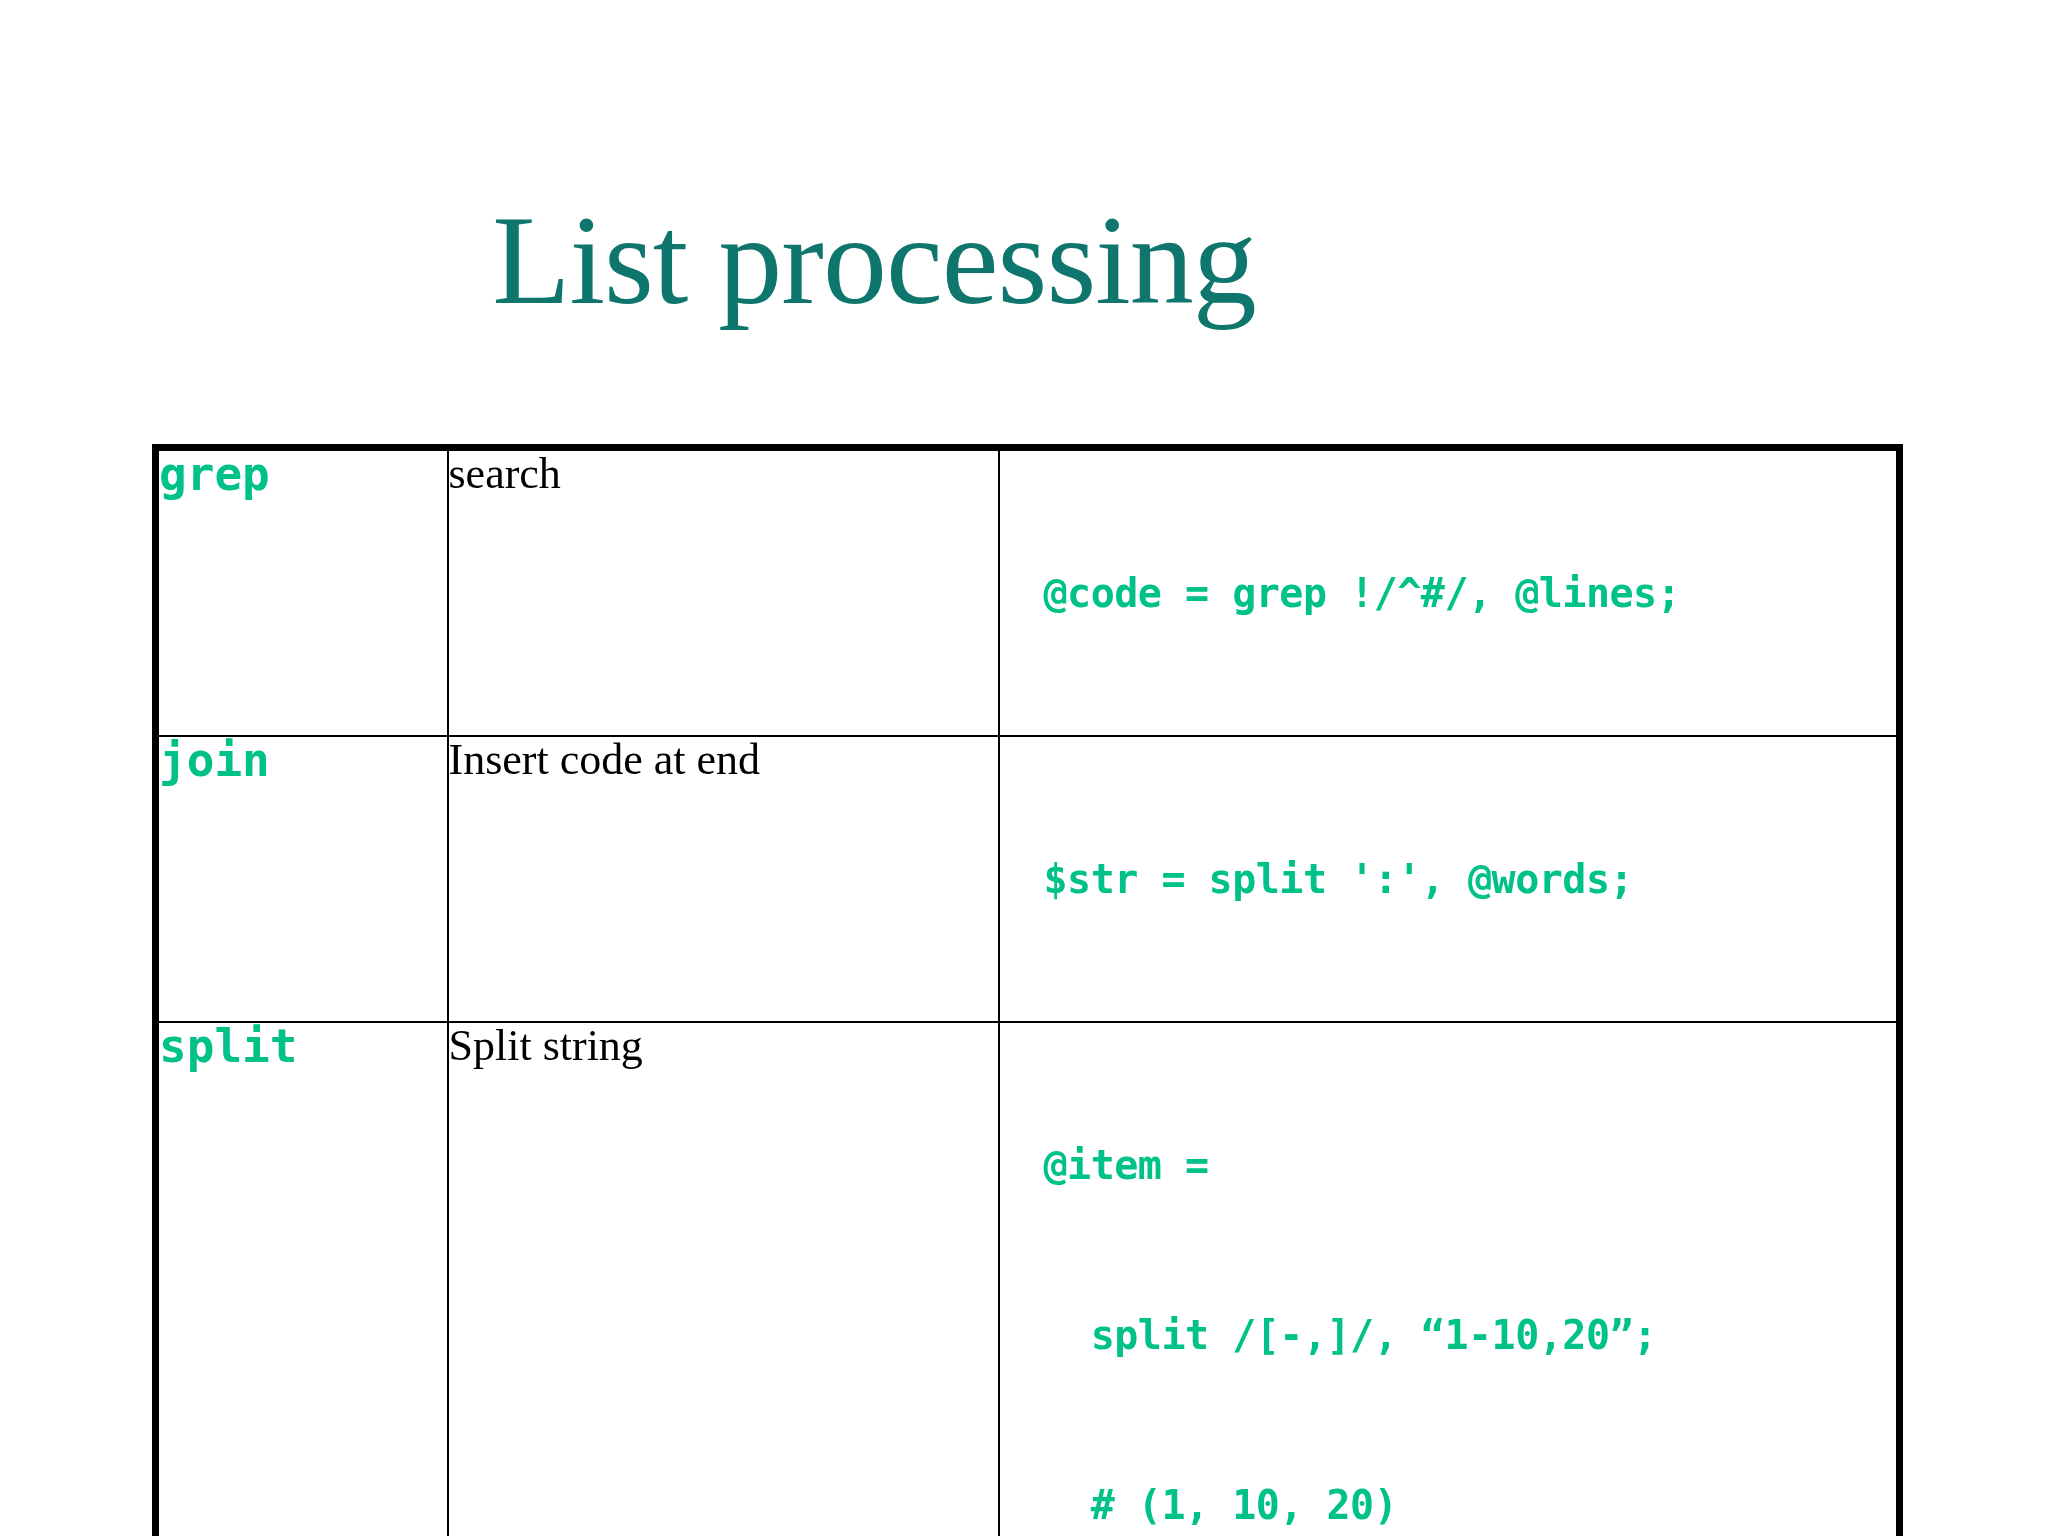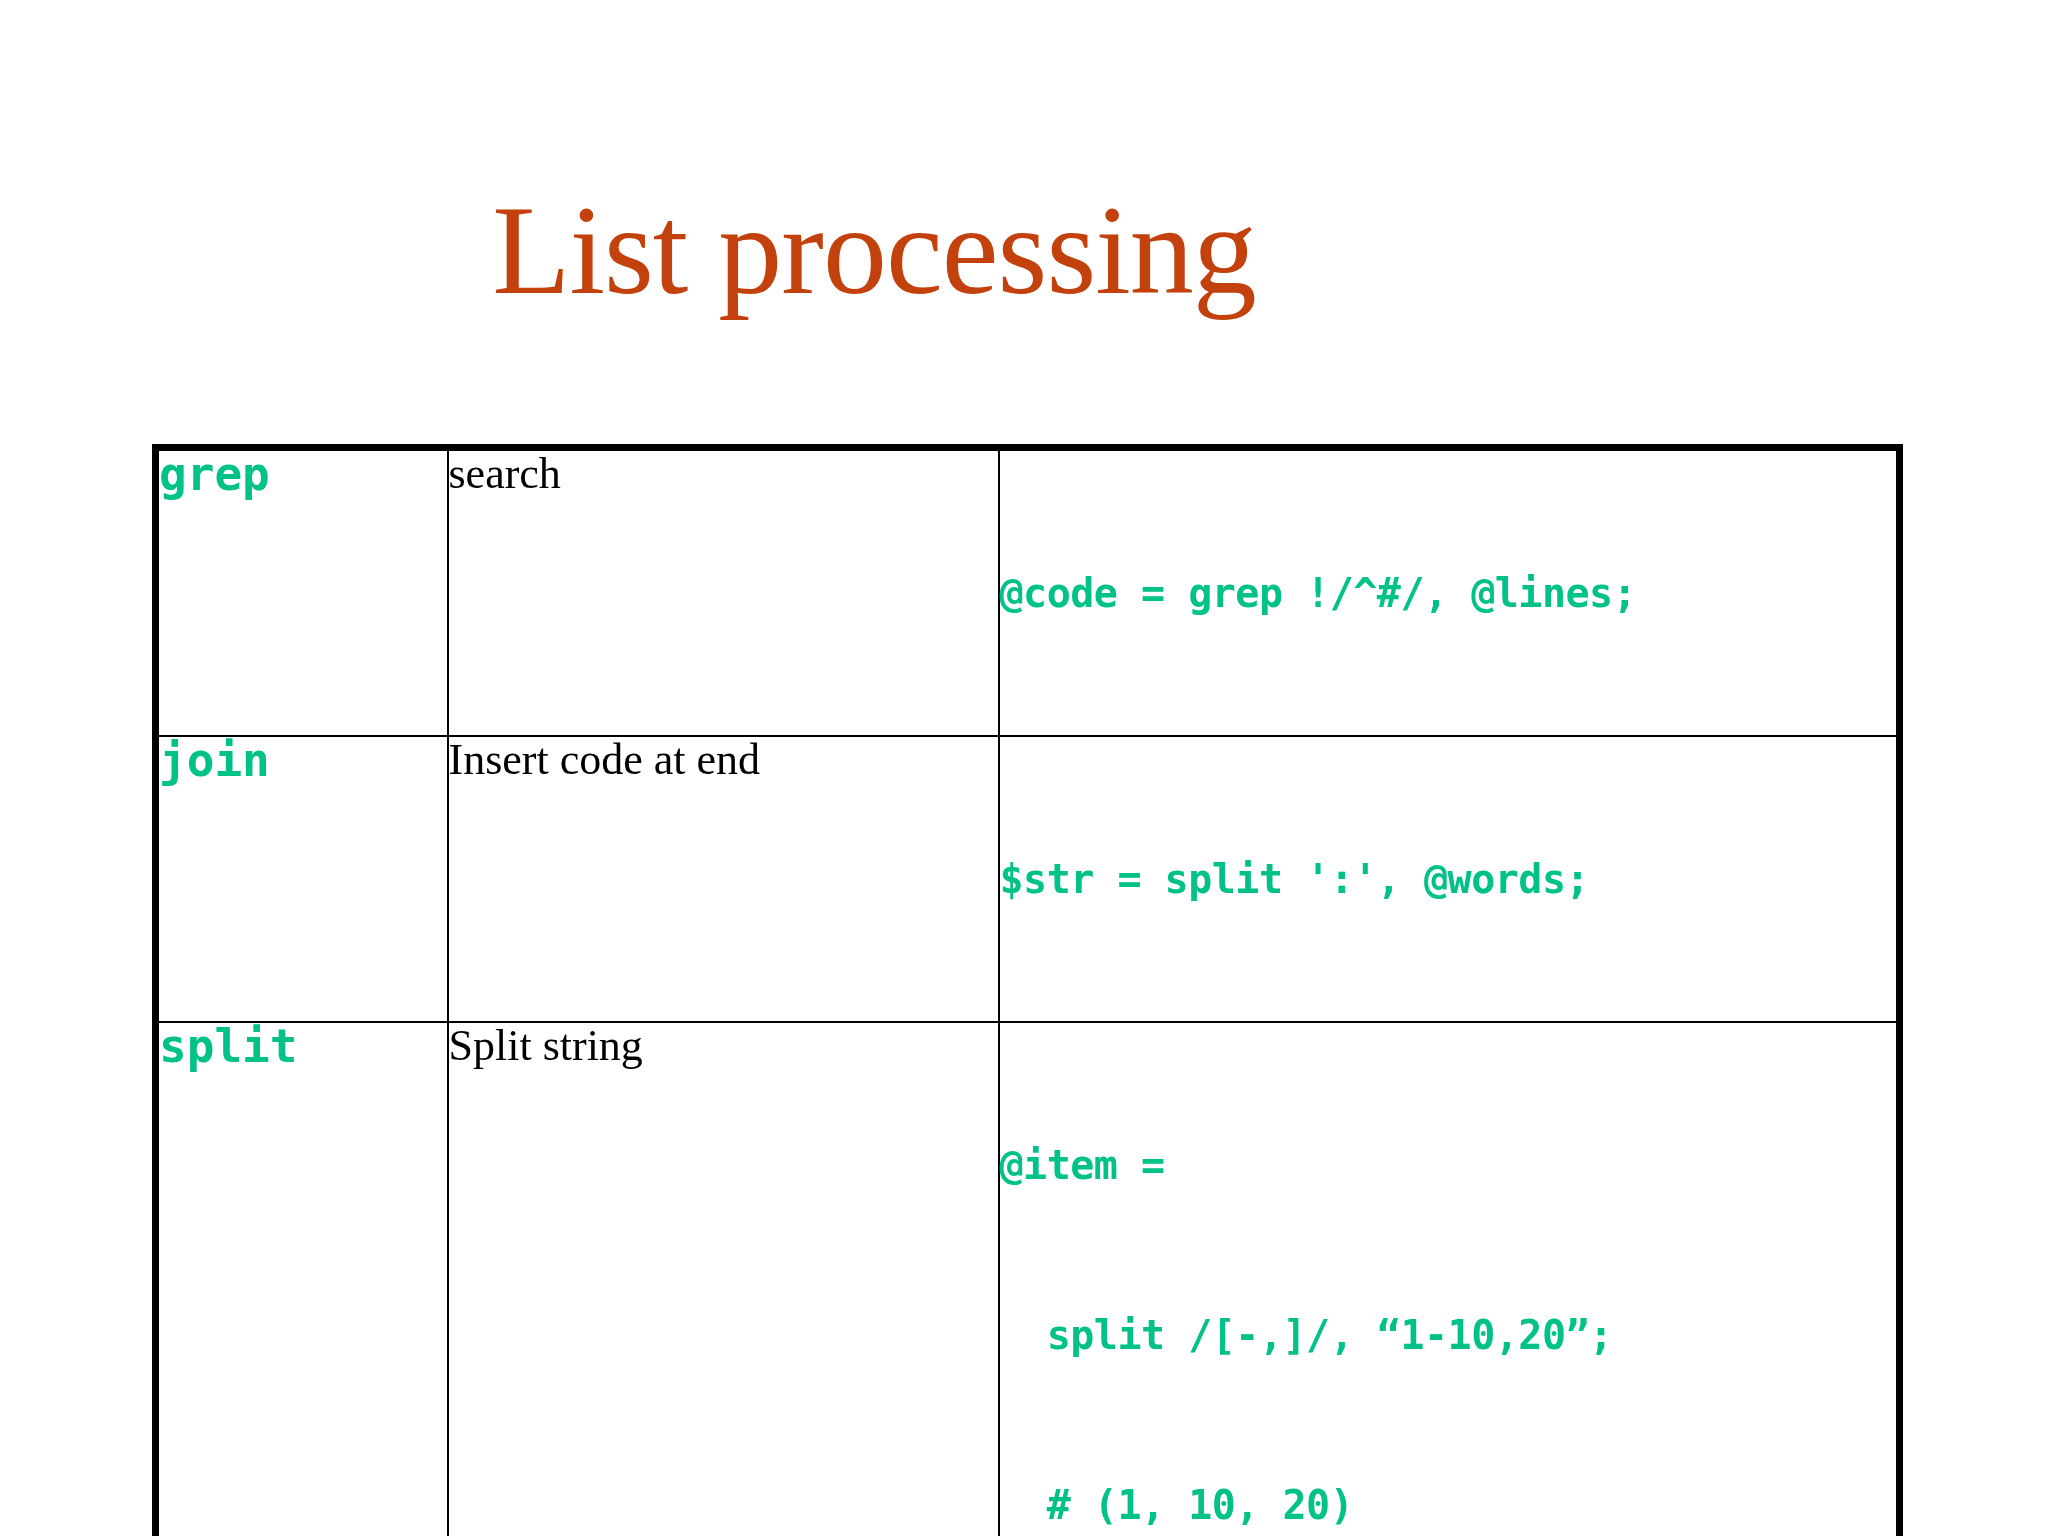--- a/index.html
+++ b/index.html
@@ -19,28 +19,28 @@
     position: relative;
     width: 2048px;
     height: 1536px;
     background: #ffffff;
   }
 
   
   .slide-title {
     position: absolute;
     left: 0;
-    top: 186px;
+    top: 196px;
     width: 1748px;
     text-align: center;
     font-family: "Liberation Serif", "DejaVu Serif", serif;
     font-size: 128px;
     line-height: 1.0;
     font-weight: 400;
-    color: #c2410c;
+    color: #0f766e;
     letter-spacing: -1px;
     white-space: nowrap;
   }
 
   
   .ops-table {
     position: absolute;
     left: 152px;
     top: 444px;
     width: 1744px;
@@ -92,21 +92,21 @@
     padding: 18px 0 12px 14px;
     white-space: pre;
     letter-spacing: -0.5px;
   }
 
   
   .row-1 td { height: 100px; }
   .row-2 td { height: 102px; }
   .row-3 td { height: 235px; }
 
-  .code-line { display: block; }
+  .code-line { display: block; padding-left: 44px; }
 </style>
 </head>
 <body>
 
 <div class="slide">
 
   <div class="slide-title">List processing</div>
 
   <table class="ops-table">
     <colgroup>

